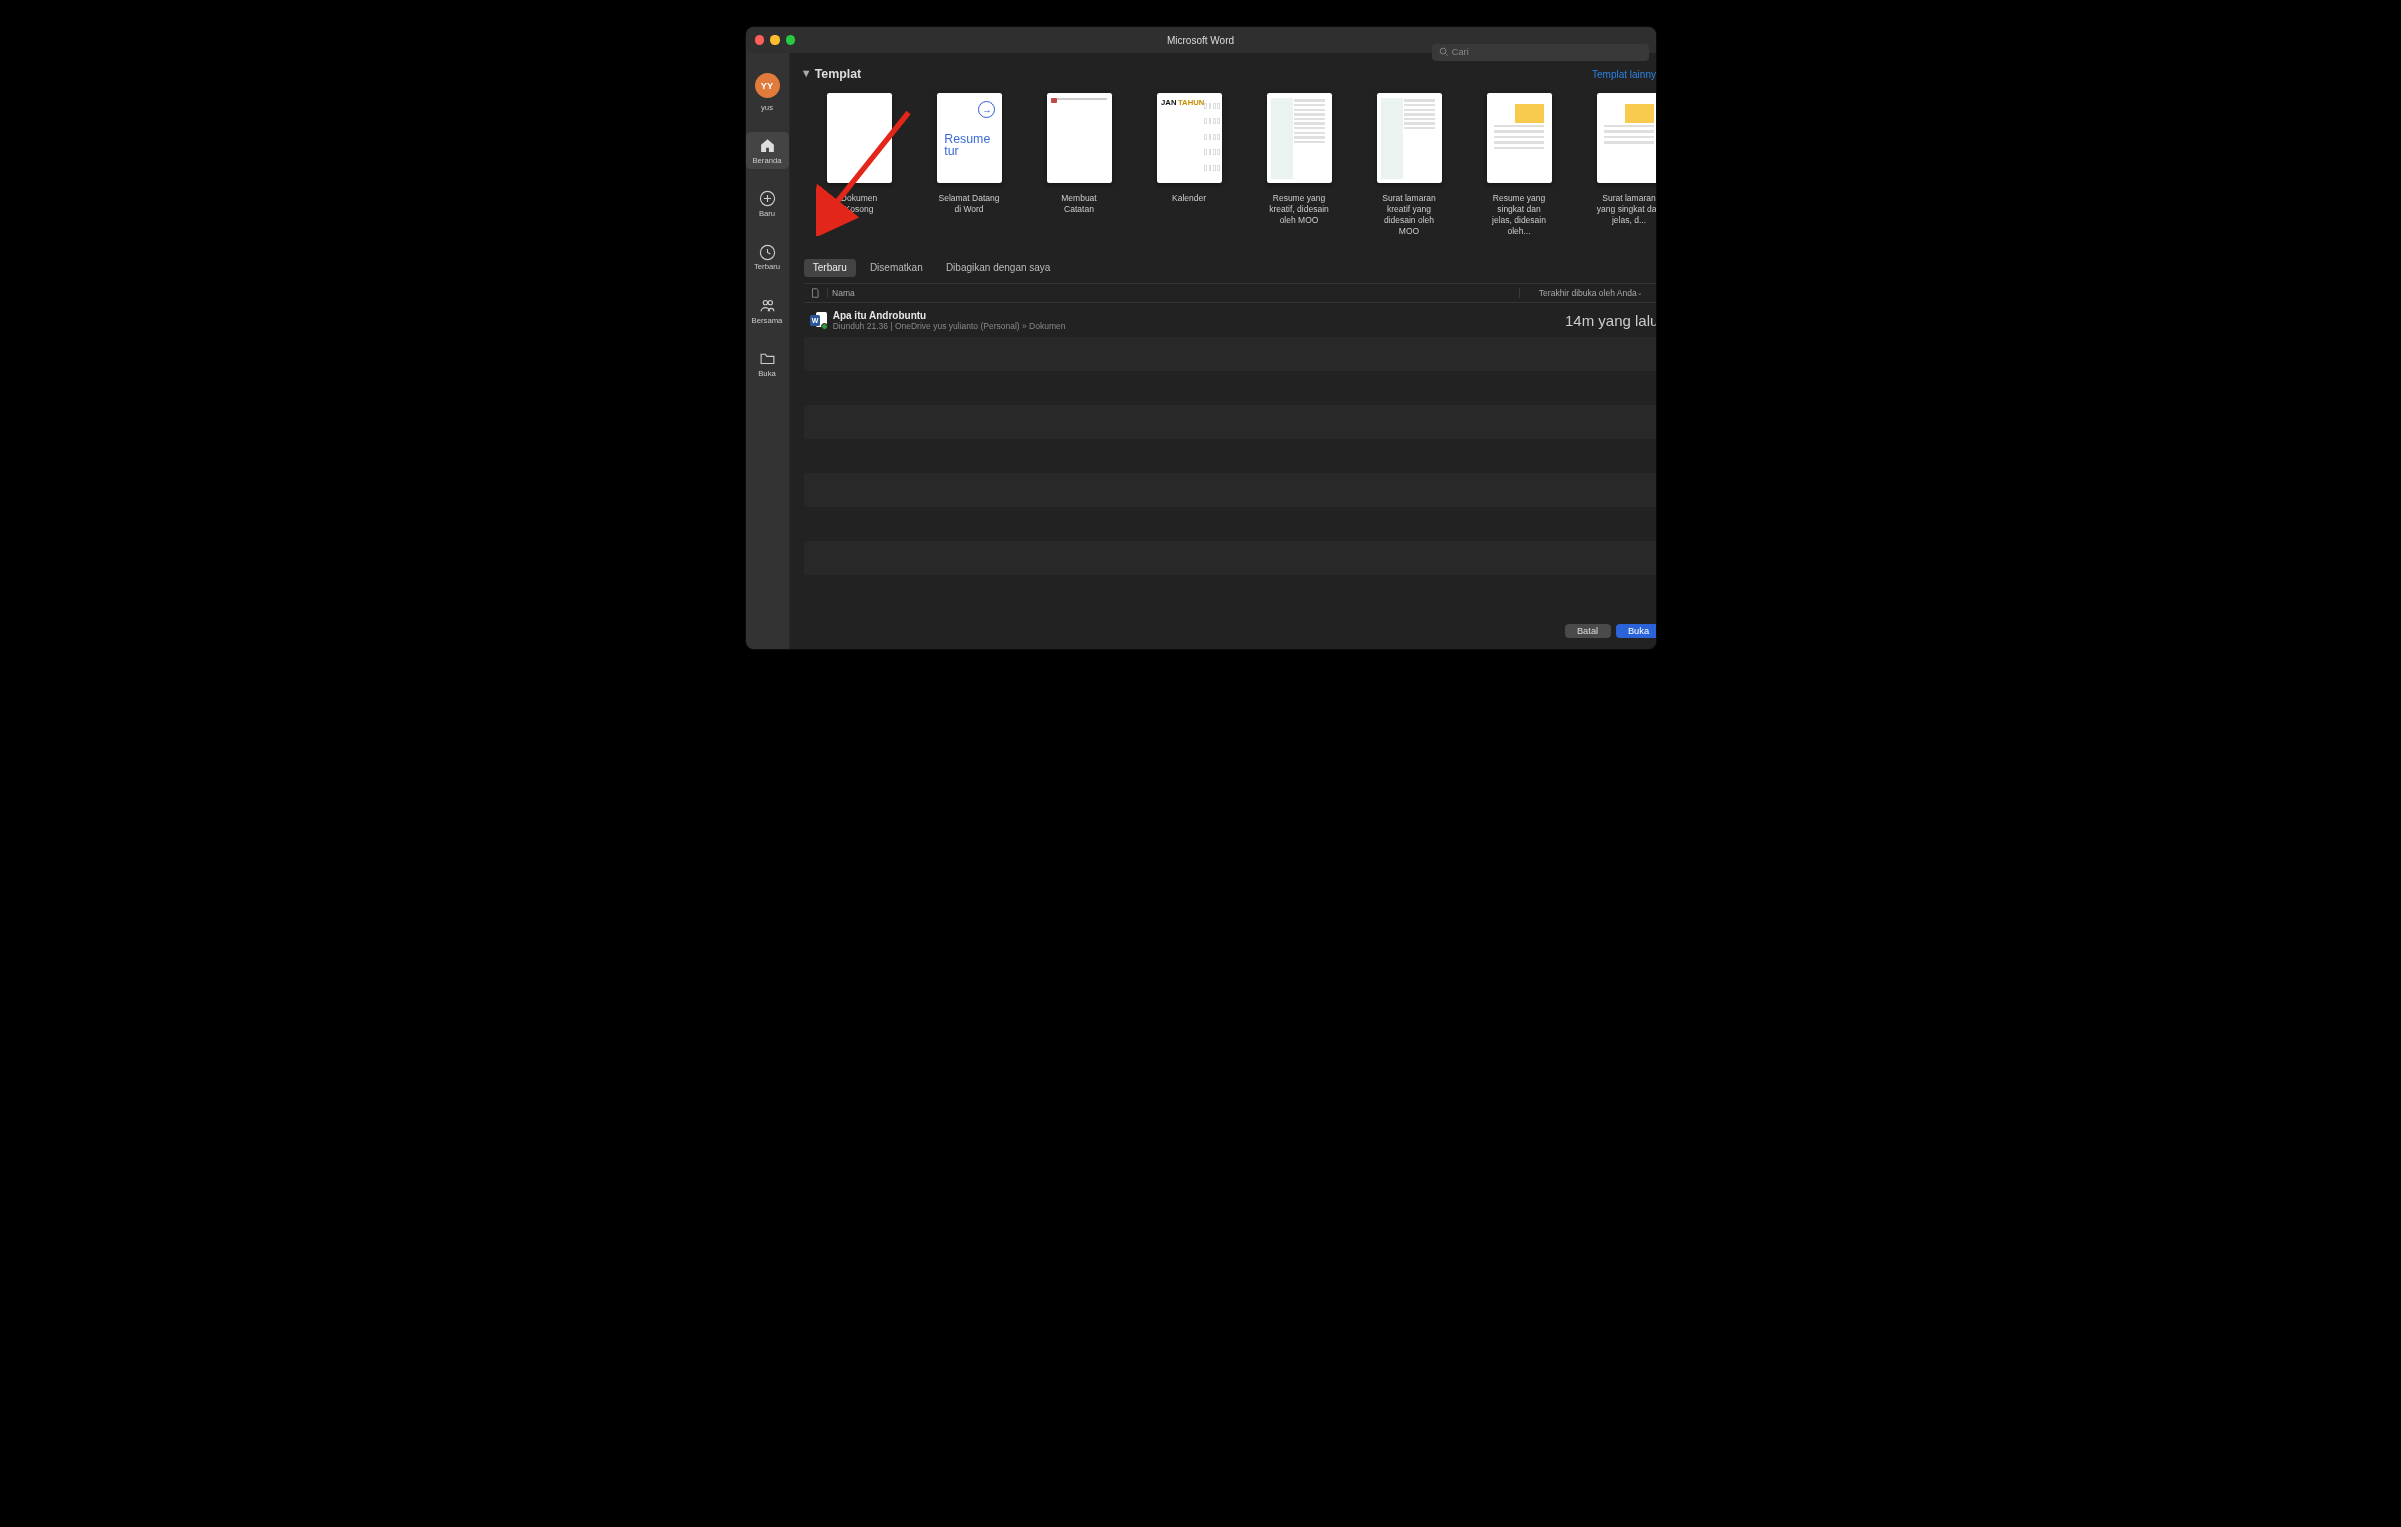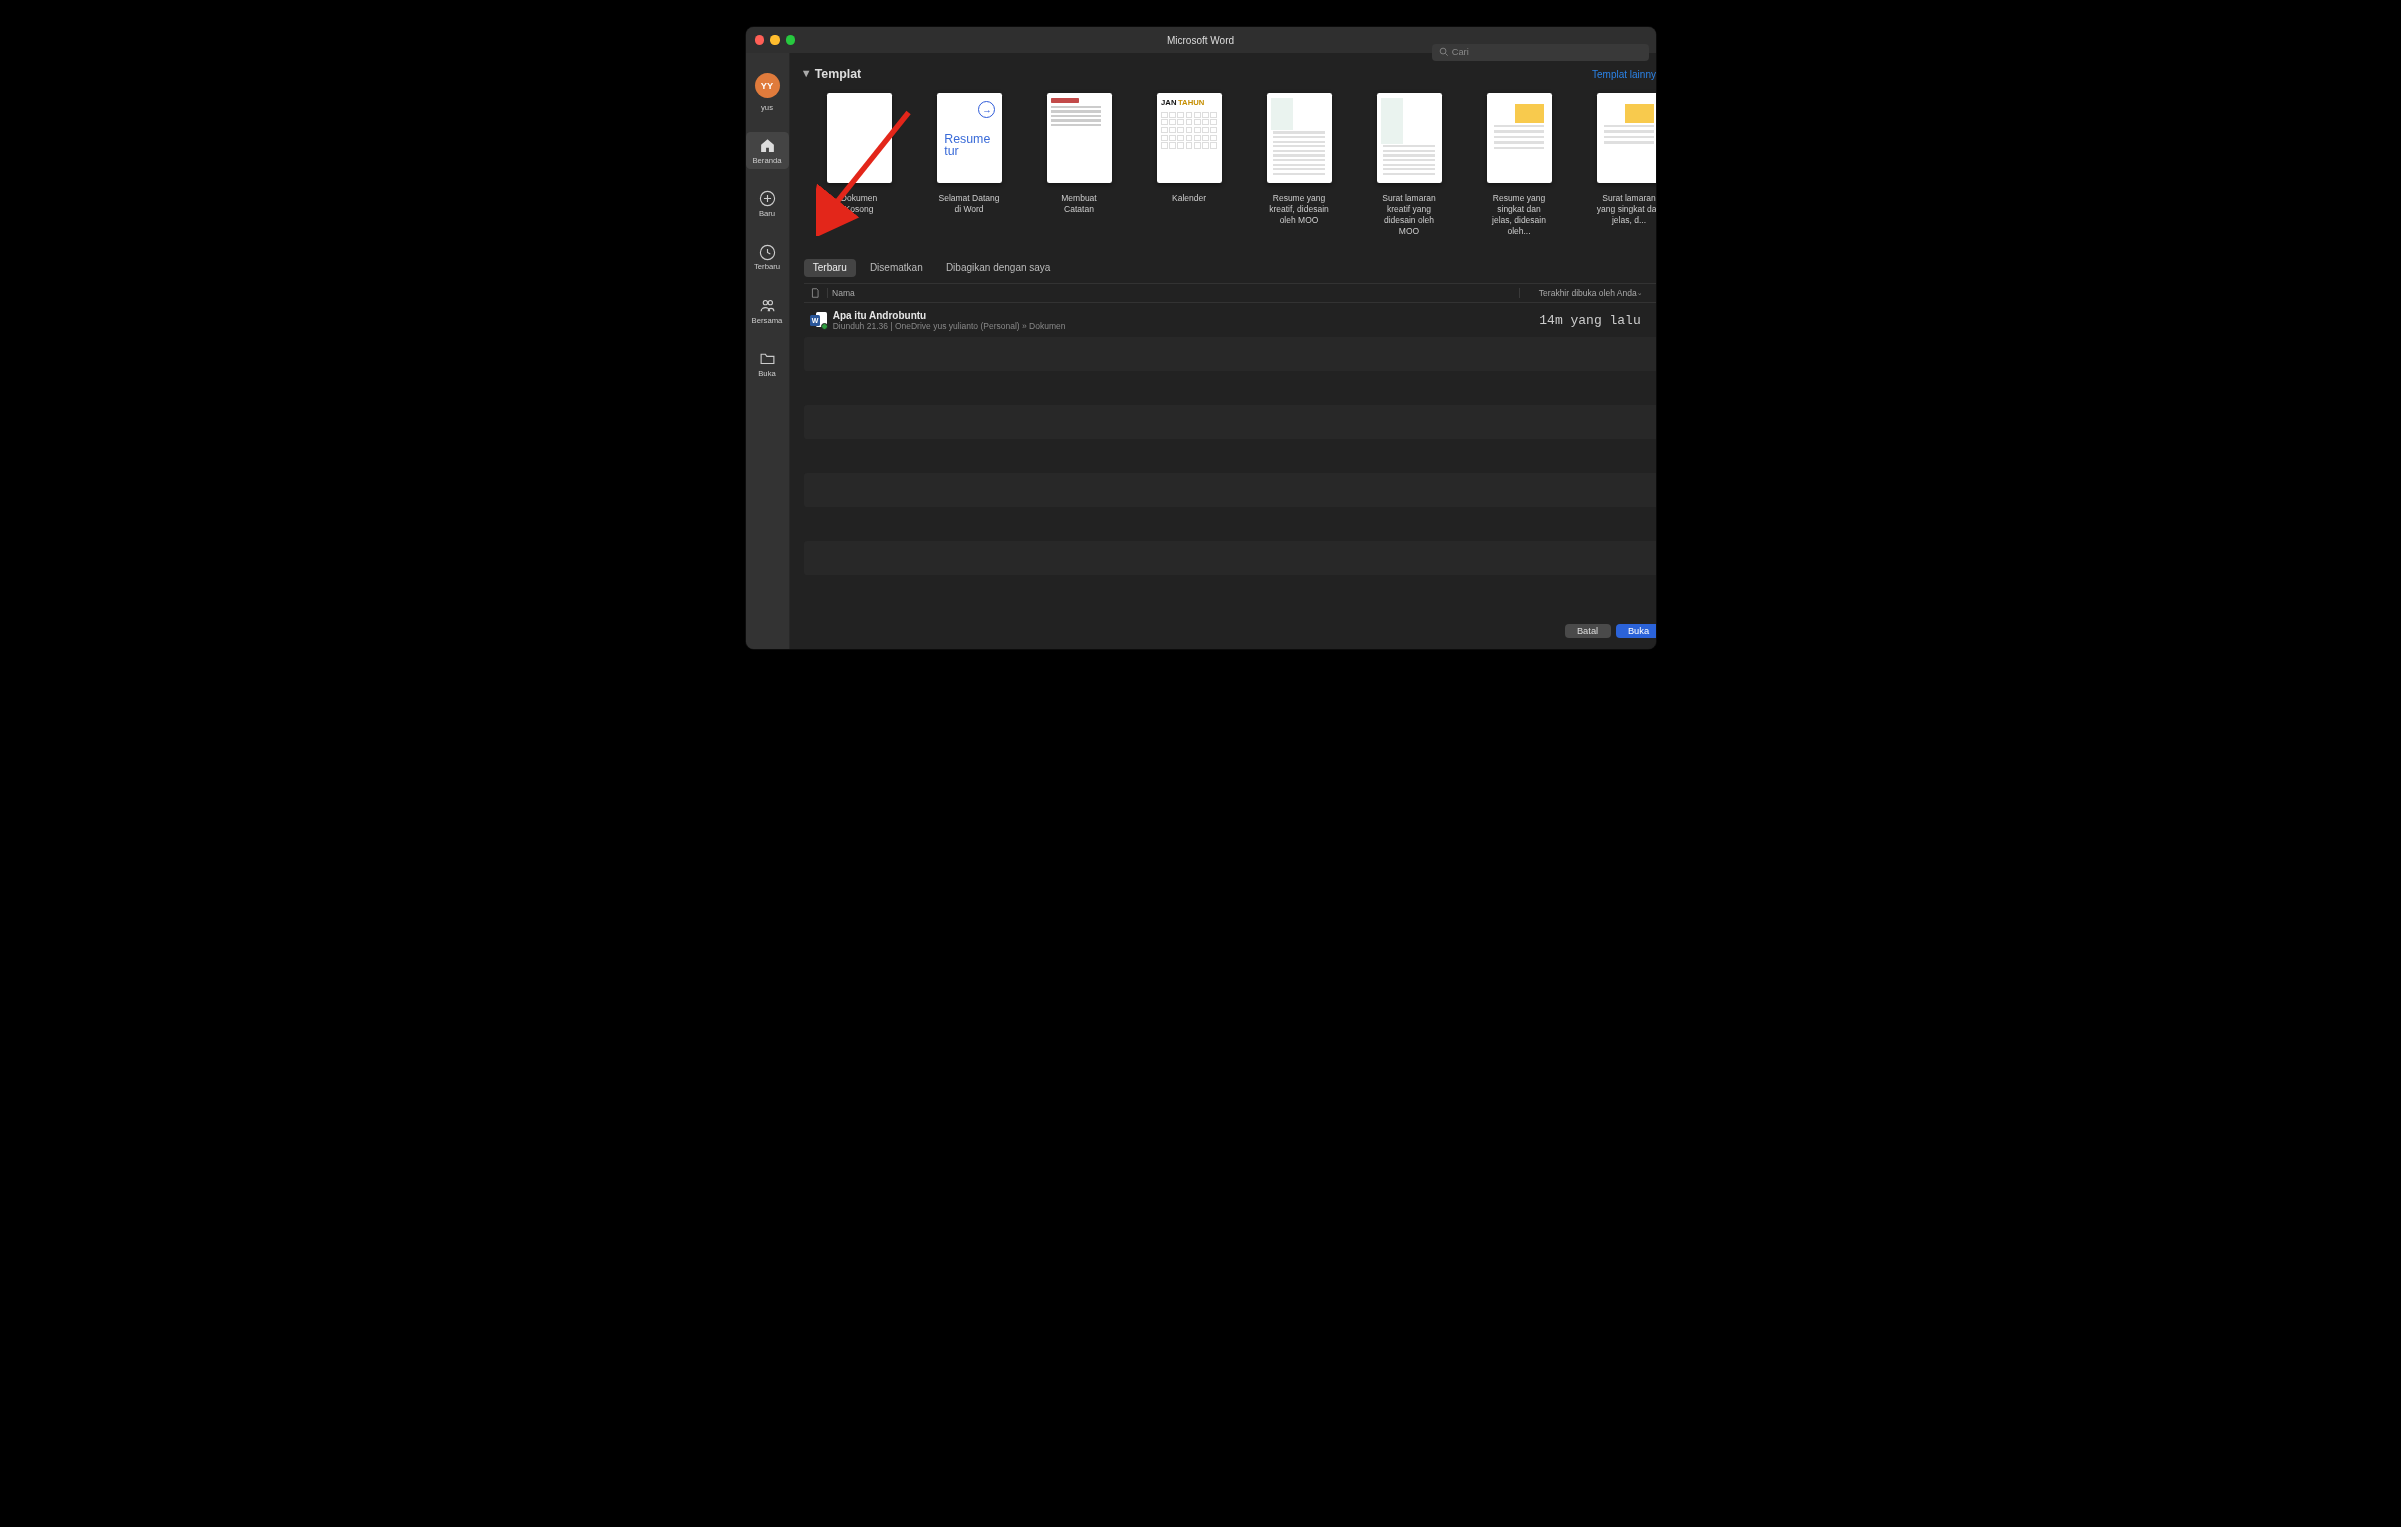--- a/index.html
+++ b/index.html
@@ -71,21 +71,21 @@
     .section-head { display: flex; align-items: center; justify-content: space-between; margin-bottom: 12.4px; }
     .section-left { display: flex; align-items: center; gap: 4.6px; }
     .section-title { font-size: 12.4px; font-weight: 600; color: #ddd; }
     .chev { transform: rotate(90deg); color: #aaa; font-size: 8.5px; }
     .more-link { color: #2b82e6; font-size: 10px; cursor: pointer; }
     .templates { display: flex; gap: 45px; margin-bottom: 21.7px; padding-left: 23px; }
     .tpl { display: flex; flex-direction: column; align-items: center; width: 65px; }
     .thumb {
       width: 65px; height: 90px; background: #fff; border-radius: 2.3px;
       box-shadow: 0 1.5px 4.6px rgba(0,0,0,0.4);
-      display: flex; flex-direction: column; padding: 4.6px;
+      display: flex; flex-direction: row; padding: 4.6px;
       overflow: hidden; position: relative;
     }
     .tpl-label { font-size: 8.5px; color: #ccc; margin-top: 9.3px; text-align: center; line-height: 1.3; max-width: 85px; }
     .tabs { display: flex; gap: 4.6px; margin-bottom: 1.5px; }
     .tab {
       padding: 3.9px 9.3px; font-size: 10px; color: #bbb;
       border-radius: 3.9px; cursor: pointer;
     }
     .tab.active { background: #444; color: #eee; font-weight: 500; }
     .table-head {
@@ -103,21 +103,21 @@
     .rows { display: flex; flex-direction: column; }
     .row {
       display: flex; align-items: center; height: 34px;
       border-radius: 3.1px; padding: 0 3.1px;
     }
     .row:nth-child(even){ background: #282828; }
     .row .doc-icon { width: 23px; display: flex; justify-content: center; }
     .row .doc-info { flex: 1; display: flex; flex-direction: column; padding-left: 3.1px; }
     .doc-name { font-size: 10px; color: #e6e6e6; font-weight: bold; }
     .doc-path { font-size: 8.5px; color: #888; }
-    .row .last { width: 143px; font-size: 13px; color: #ccc; text-align: center; padding-left: 6.2px; font-family: Liberation Mono, monospace; }
+    .row .last { width: 143px; font-size: 15px; color: #ccc; text-align: right; padding-left: 6.2px; }
     .footer {
       display: flex; justify-content: flex-end; gap: 5px;
       padding-top: 7.7px; margin-top: auto; align-items: flex-end;
     }
     .btn {
       padding: 2.3px 12.4px; border-radius: 3.9px; font-size: 9.3px;
       cursor: pointer; border: none;
     }
     .btn-cancel { background: #4a4a4a; color: #ddd; }
     .btn-open { background: #2b63d9; color: #fff; }

